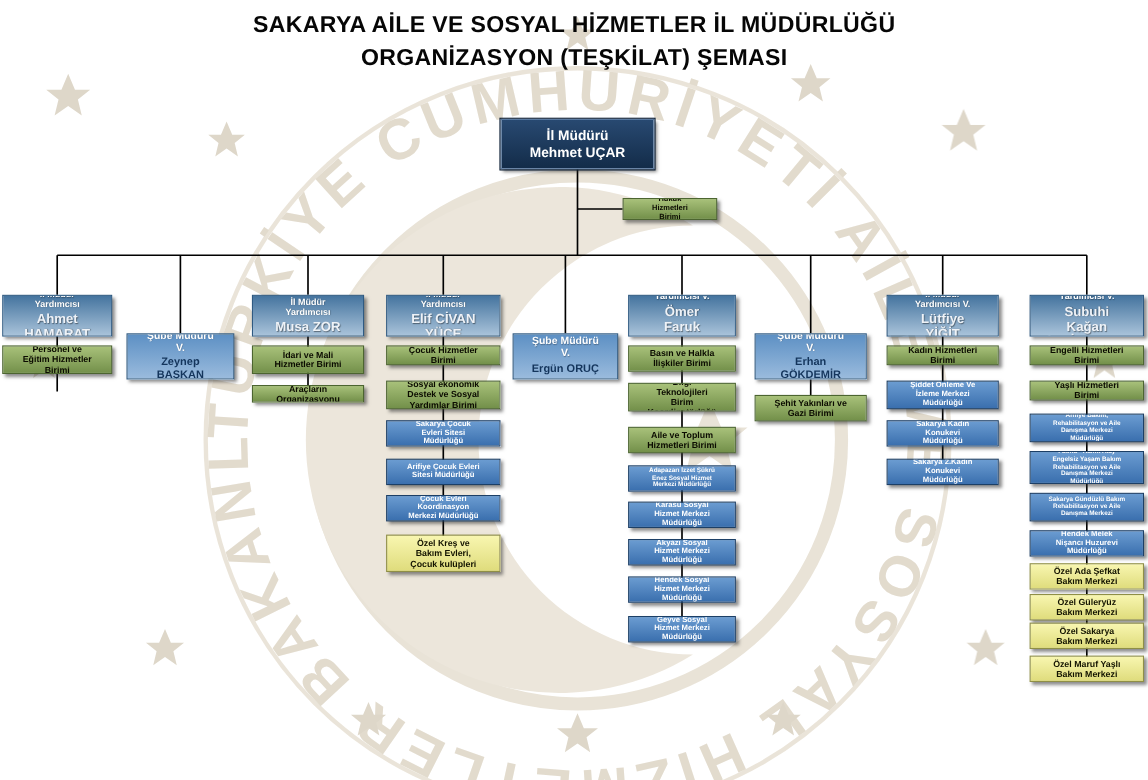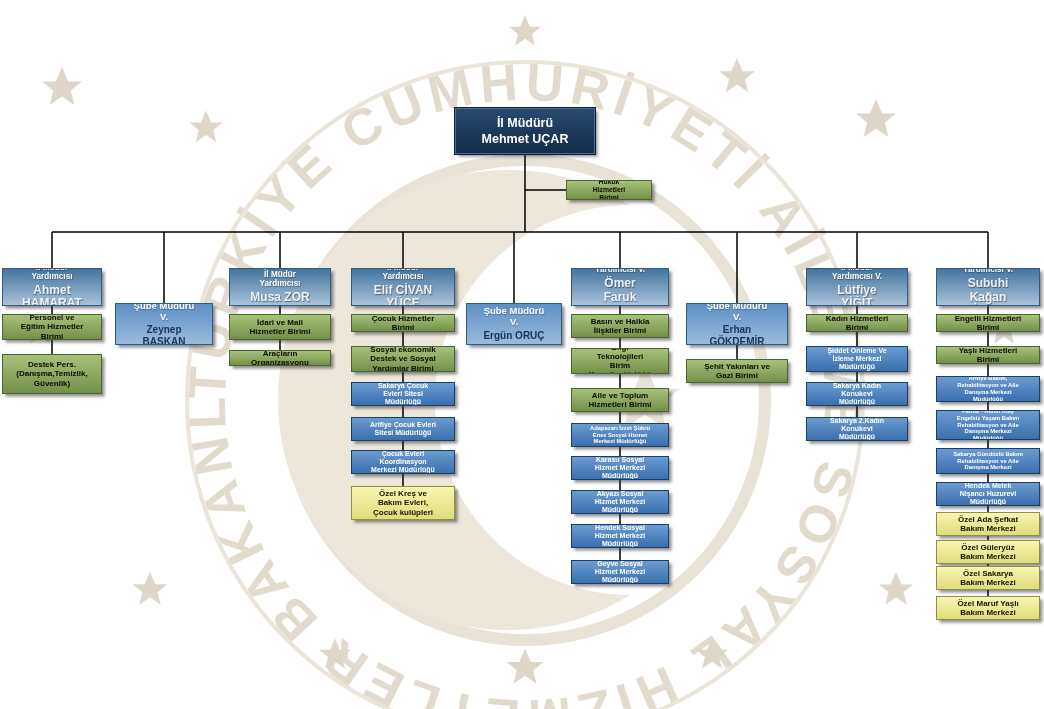--- a/index.html
+++ b/index.html
@@ -118,34 +118,37 @@
       M988,232 L988,268
       M52,306 L52,356
       M280,306 L280,352
       M403,306 L403,488
       M620,306 L620,562
       M737,345 L737,359
       M857,306 L857,419
       M988,306 L988,598"></path>
   </svg>
 
+  <div class="title">
+    <div>SAKARYA AİLE VE SOSYAL HİZMETLER İL MÜDÜRLÜĞÜ</div>
+    <div>ORGANİZASYON (TEŞKİLAT) ŞEMASI</div>
+  </div>
 
   <div class="box root">
     <span>İl Müdürü</span>
     <span>Mehmet UÇAR</span>
   </div>
 
   <div class="box green" style="left:566px;top:180px;width:86px;height:20px;font-size:6.8px">Hukuk Hizmetleri Birimi</div>
 
   <div class="box hdr c1" style="top:268px;height:38px">
     <span class="t">İl Müdür Yardımcısı</span>
     <span class="n">Ahmet HAMARAT</span>
   </div>
   <div class="box green c1" style="top:314px;height:26px">Personel ve Eğitim Hizmetler Birimi</div>
-  <div class="box green c1" style="top:354px;height:40px">Destek Pers. (Danışma,Temizlik, Güvenlik)</div>
 
   <div class="box sube c2" style="top:303px;height:42px">
     <span class="t">Şube Müdürü V.</span>
     <span class="n">Zeynep BAŞKAN</span>
   </div>
 
   <div class="box hdr c3" style="top:268px;height:38px">
     <span class="t">İl Müdür Yardımcısı</span>
     <span class="n">Musa ZOR</span>
   </div>

